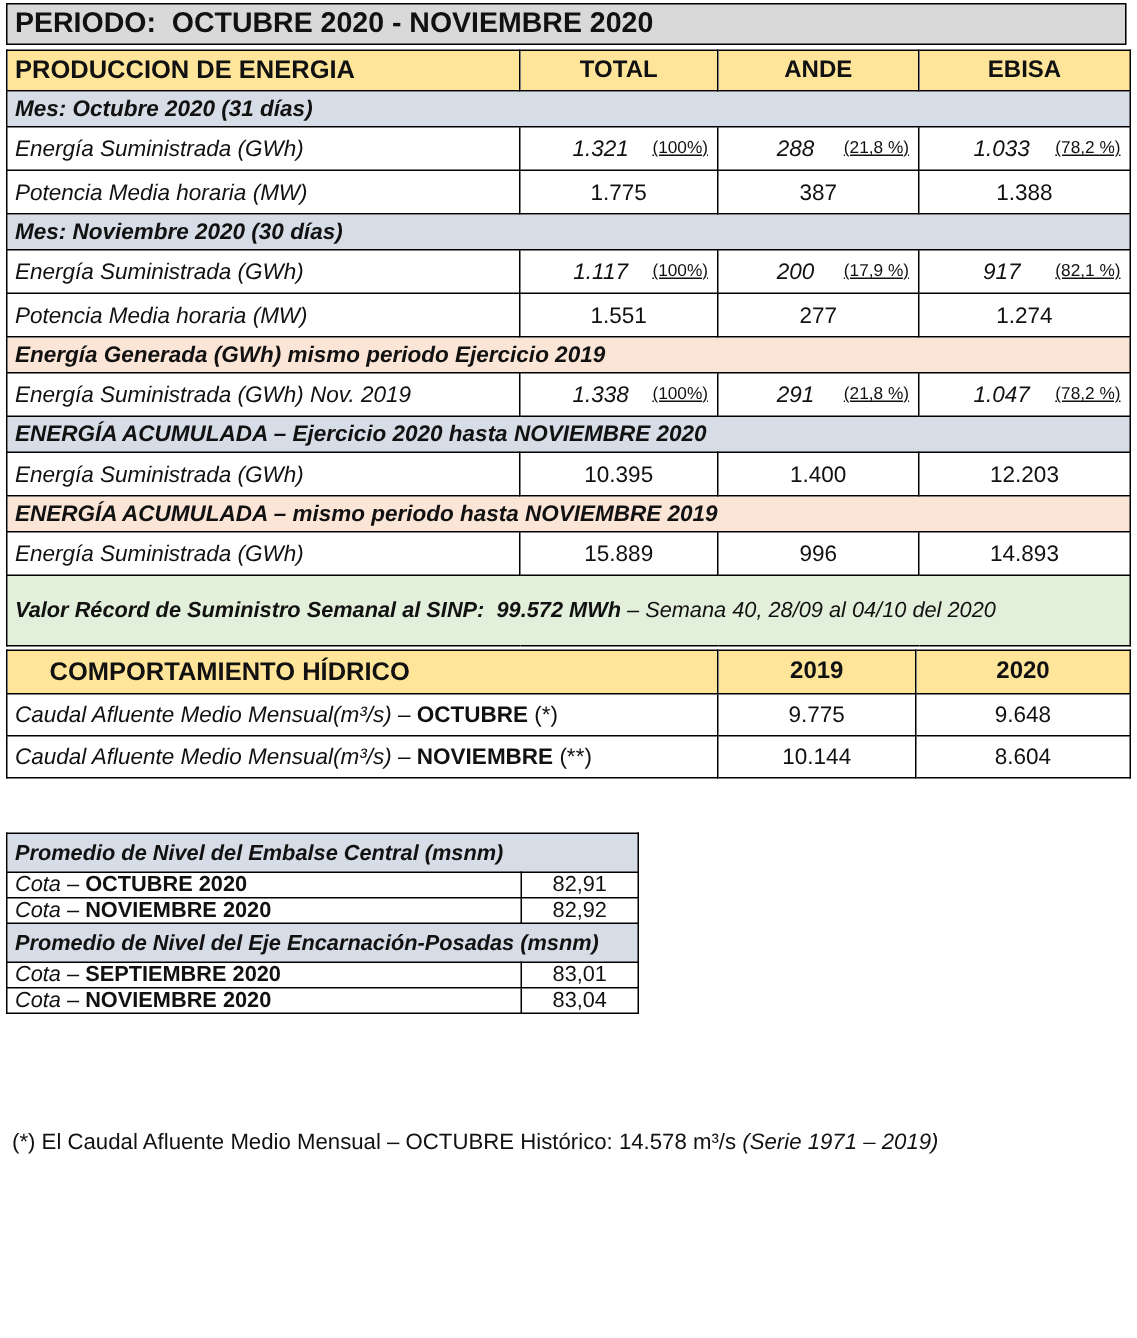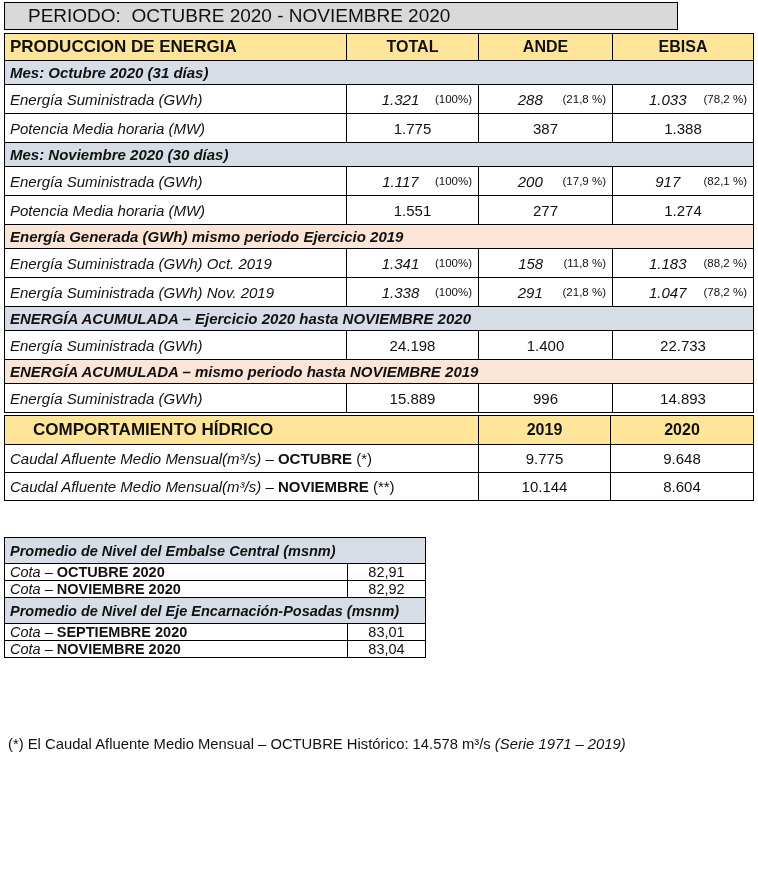--- a/index.html
+++ b/index.html
@@ -7,26 +7,26 @@
   body {
     width: 758px; height: 892px;
     background: #ffffff;
     font-family: "Liberation Sans", sans-serif;
     color: #111111;
   }
   .page { padding: 2px 0 0 4px; }
 
   
   .title-box {
-    width: 674px; height: 28px;
+    width: 747px; height: 28px;
     background: var(--c-gray, #d9d9d9);
     border: 1px solid var(--c-border, #000);
-    font-weight: normal; font-size: 19px;
+    font-weight: bold; font-size: 19px;
     display: flex; align-items: center;
-    padding-left: 23px;
+    padding-left: 5px;
     white-space: pre;
     margin-bottom: 3px;
   }
 
   
   table.tbl { border-collapse: collapse; table-layout: fixed; }
   table.tbl td {
     border: 1px solid var(--c-border, #000);
     padding: 0 5px;
     overflow: hidden;
@@ -49,21 +49,21 @@
     font-size: 15px; height: 24px;
   }
   .bg-blue   { background: var(--c-blue, #d7dde6); }
   .bg-salmon { background: var(--c-salmon, #fbe5d6); }
 
   .lbl { font-style: italic; font-size: 15px; height: 29px; }
   .val { font-size: 15px; text-align: center; }
   td.pctcell { padding: 0 4px; }
   .vwrap { display: flex; align-items: center; height: 27px; }
   .vwrap .num { flex: 1; text-align: center; font-size: 15px; padding-left: 14px; font-style: italic; }
-  .vwrap .pct { font-size: 11.5px; white-space: nowrap; padding-right: 1px; }
+  .vwrap .pct { font-size: 11.5px; white-space: nowrap; padding-right: 1px; text-decoration: underline; }
 
   .record {
     background: var(--c-green, #e2efda);
     height: 47px; font-size: 14.5px; font-style: italic;
     white-space: pre-wrap;
   }
   .rec-b { font-weight: bold; }
 
   .hydric .hdr-label { height: 29px; padding-left: 28px; }
   .hydric td.mixed { height: 28px; font-size: 15px; font-style: normal; }
@@ -160,41 +160,20 @@
         <td class="lbl">Potencia Media horaria (MW)</td>
         <td class="val">1.551</td>
         <td class="val">277</td>
         <td class="val">1.274</td>
       </tr>
 
       <tr>
         <td colspan="4" class="section bg-salmon">Energía Generada (GWh) mismo periodo Ejercicio 2019</td>
       </tr>
       <tr>
-        <td class="lbl">Energía Suministrada (GWh) Oct. 2019</td>
-        <td class="val pctcell">
-            <div class="vwrap">
-              <span class="num">1.341</span>
-              <span class="pct">(100%)</span>
-            </div>
-          </td>
-        <td class="val pctcell">
-            <div class="vwrap">
-              <span class="num">158</span>
-              <span class="pct">(11,8 %)</span>
-            </div>
-          </td>
-        <td class="val pctcell">
-            <div class="vwrap">
-              <span class="num">1.183</span>
-              <span class="pct">(88,2 %)</span>
-            </div>
-          </td>
-      </tr>
-      <tr>
         <td class="lbl">Energía Suministrada (GWh) Nov. 2019</td>
         <td class="val pctcell">
             <div class="vwrap">
               <span class="num">1.338</span>
               <span class="pct">(100%)</span>
             </div>
           </td>
         <td class="val pctcell">
             <div class="vwrap">
               <span class="num">291</span>
@@ -207,35 +186,38 @@
               <span class="pct">(78,2 %)</span>
             </div>
           </td>
       </tr>
 
       <tr>
         <td colspan="4" class="section bg-blue">ENERGÍA ACUMULADA – Ejercicio 2020 hasta NOVIEMBRE 2020</td>
       </tr>
       <tr>
         <td class="lbl">Energía Suministrada (GWh)</td>
-        <td class="val">24.198</td>
+        <td class="val">10.395</td>
         <td class="val">1.400</td>
-        <td class="val">22.733</td>
+        <td class="val">12.203</td>
       </tr>
 
       <tr>
         <td colspan="4" class="section bg-salmon">ENERGÍA ACUMULADA – mismo periodo hasta NOVIEMBRE 2019</td>
       </tr>
       <tr>
         <td class="lbl">Energía Suministrada (GWh)</td>
         <td class="val">15.889</td>
         <td class="val">996</td>
         <td class="val">14.893</td>
       </tr>
 
+      <tr>
+        <td colspan="4" class="record"><span class="rec-b">Valor Récord de Suministro Semanal al SINP:  99.572 MWh</span><span class="rec-i"> – Semana 40, 28/09 al 04/10 del 2020</span></td>
+      </tr>
     </tbody>
   </table>
 
   <table class="tbl hydric">
     <colgroup>
         <col style="width:474px">
         <col style="width:132px">
         <col style="width:143px">
       </colgroup>
     <tbody>

